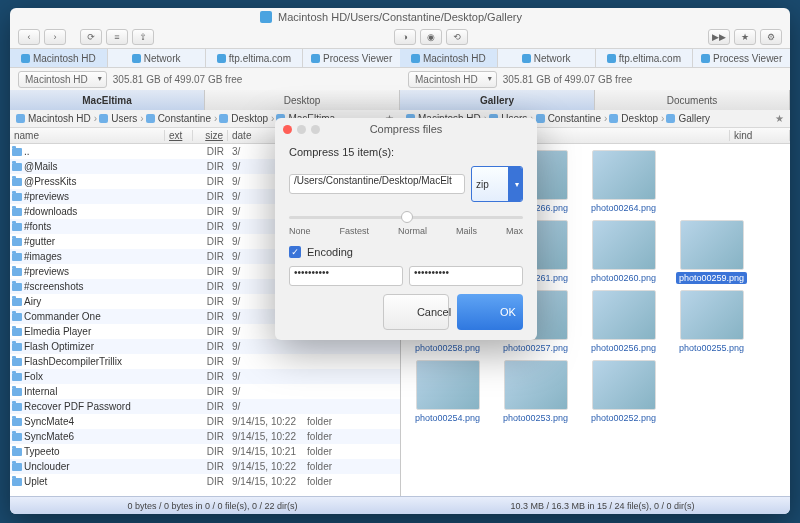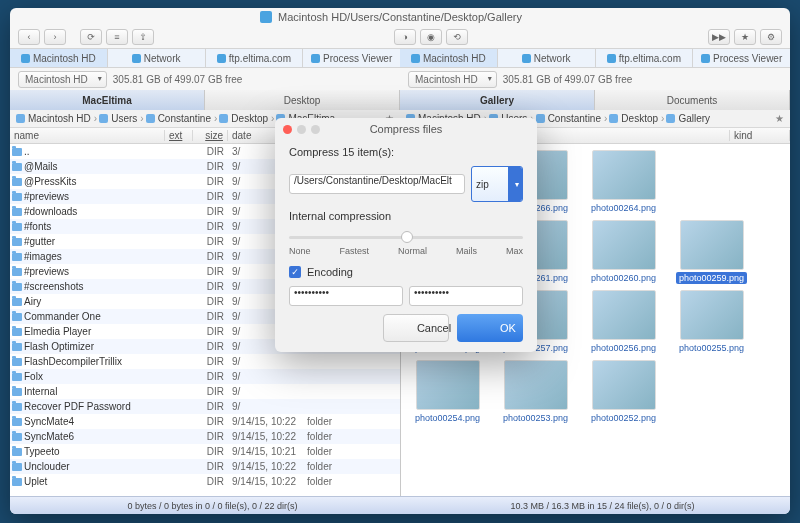--- a/index.html
+++ b/index.html
@@ -62,21 +62,21 @@
 .minput { flex: 1; height: 20px; background: #fff; border: 1px solid #c8c8c8; border-radius: 3px; padding: 0 4px; font-size: 10px; color: #333; overflow: hidden; white-space: nowrap; }
 .msel { width: 52px; height: 36px; background: linear-gradient(#fafeff,#e4eefd); border: 1px solid #3a74d8; border-radius: 3px; display: flex; align-items: center; padding: 0 4px; font-size: 10px; color: #333; position: relative; }
 .msel::after { content: ""; position: absolute; right: 0; top: 0; width: 14px; height: 100%; background: #3a74d8; border-radius: 0 2px 2px 0; }
 .msel::before { content: "▾"; position: absolute; right: 3px; font-size: 8px; color: #fff; z-index: 2; }
 .slider { position: relative; height: 28px; }
 .slider .track { position: absolute; top: 6px; left: 0; right: 0; height: 3px; background: #d9d9d9; border-radius: 2px; }
 .slider .knob { position: absolute; top: 1px; left: 48%; width: 12px; height: 12px; background: #fff; border: 1px solid #bcbcbc; border-radius: 50%; }
 .slider .marks { position: absolute; top: 16px; left: 0; right: 0; display: flex; justify-content: space-between; font-size: 9px; color: #666; }
 .chk { width: 12px; height: 12px; background: #3a74d8; border-radius: 2px; display: flex; align-items: center; justify-content: center; color: #fff; font-size: 9px; }
 .mbtns { display: flex; justify-content: flex-end; gap: 8px; padding: 8px 14px 0; }
-.mbtn { width: 66px; height: 28px; border-radius: 4px; display: flex; align-items: center; justify-content: center; font-size: 11px; padding-left: 36px; }
+.mbtn { width: 66px; height: 36px; border-radius: 4px; display: flex; align-items: center; justify-content: center; font-size: 11px; padding-left: 36px; }
 .mbtn.cancel { background: linear-gradient(#fdfdfd,#ececec); border: 1px solid #c8c8c8; color: #333; }
 .mbtn.ok { background: linear-gradient(#5fa4f4,#2f78e0); color: #fff; }
 </style>
 </head>
 <body>
 
 <div class="window">
   <div class="titlebar">
     <span class="icon"></span>
     <span>Macintosh HD/Users/Constantine/Desktop/Gallery</span>
@@ -481,21 +481,20 @@
       <span></span>
     </div>
     <span>Compress files</span>
   </div>
   <div class="mbody">
     <div>Compress 15 item(s):</div>
     <div class="mrow">
       <div class="minput">/Users/Constantine/Desktop/MacElt</div>
       <div class="msel">zip</div>
     </div>
-    <div>Internal compression</div>
     <div class="slider">
       <div class="track"></div>
       <div class="knob"></div>
       <div class="marks" id="marks">
           <span>None</span>
           <span>Fastest</span>
           <span>Normal</span>
           <span>Mails</span>
           <span>Max</span>
         </div>

